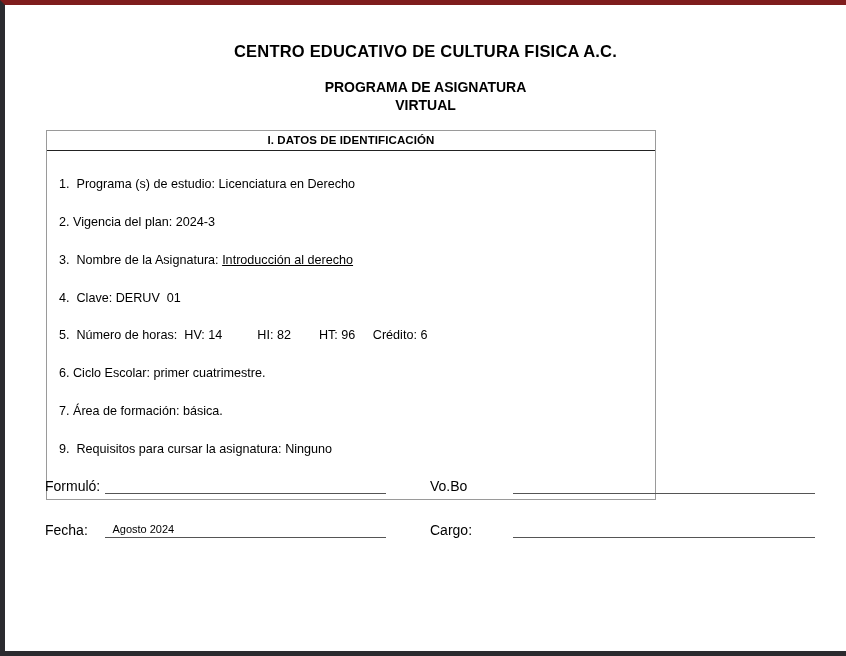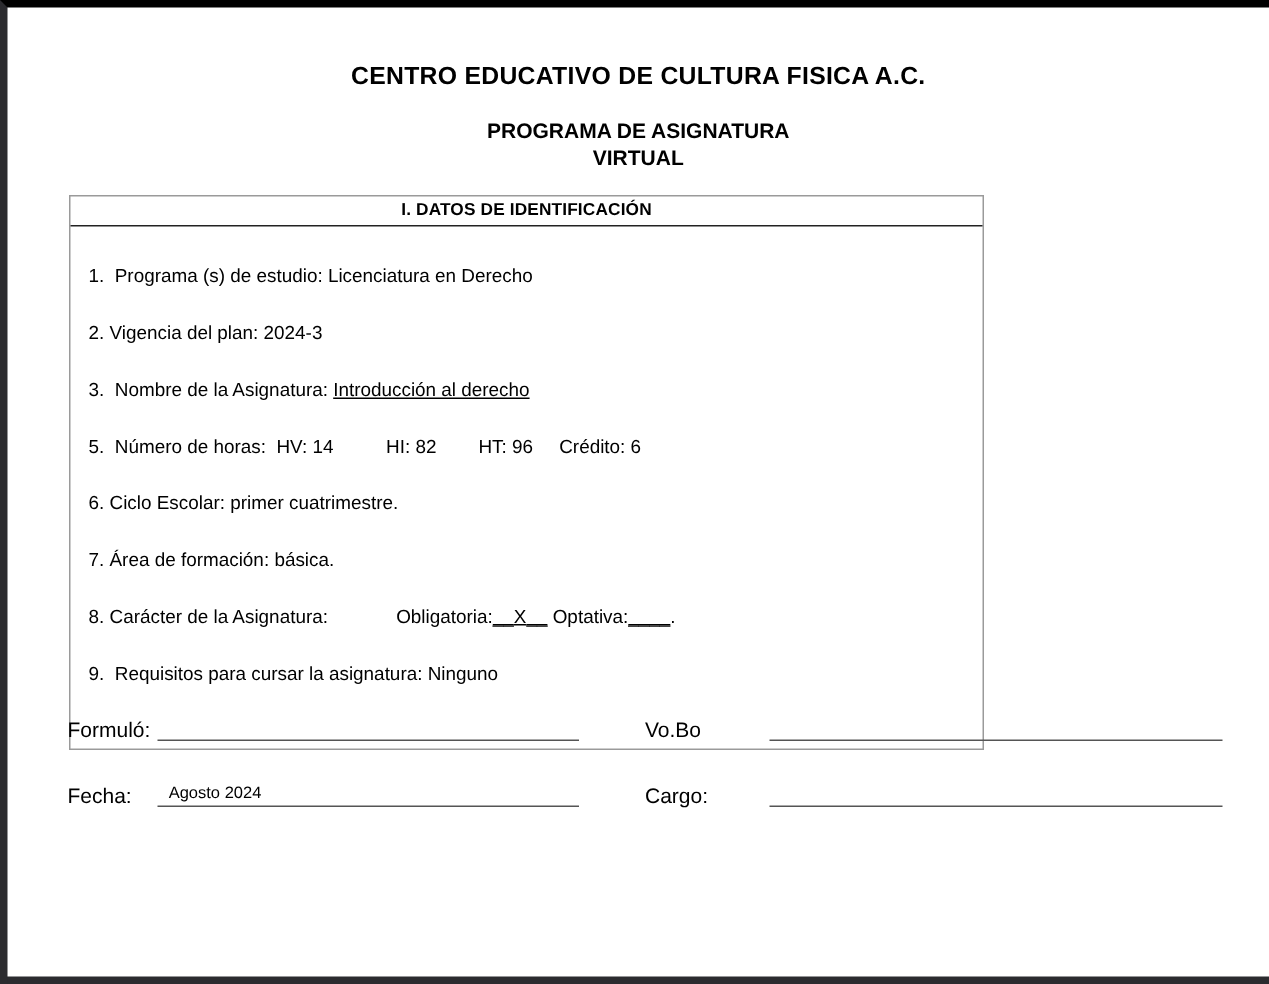--- a/index.html
+++ b/index.html
@@ -6,21 +6,21 @@
     margin: 0;
     padding: 0;
     background: #ffffff;
   }
   .page {
     position: relative;
     width: 846px;
     height: 656px;
     box-sizing: border-box;
     background: #ffffff;
-    border-top: 5px solid #000000;
+    border-top: 5px solid #7f1d1d;
     border-left: 5px solid #2b2b2f;
     border-bottom: 5px solid #2b2b2f;
     font-family: "Liberation Sans", sans-serif;
     color: #000000;
     overflow: hidden;
   }
 
   
   .doc-title {
     text-align: center;
@@ -125,28 +125,28 @@
   <div class="id-table">
     <div class="id-table-head">I. DATOS DE IDENTIFICACIÓN</div>
     <div class="id-table-body">
 
       <div class="id-row"><span>1.</span><span>  Programa (s) de estudio: </span><span class="b">Licenciatura en Derecho</span></div>
 
       <div class="id-row"><span>2.</span><span> Vigencia del plan: </span><span class="b">2024-3</span></div>
 
       <div class="id-row"><span>3.</span><span>  Nombre de la Asignatura: </span><span class="bu">Introducción al derecho</span></div>
 
+      <div class="id-row"><span>4.</span><span>  Clave: </span><span class="b">DERUV  01</span></div>
 
       <div class="id-row"><span>5.</span><span>  Número de horas:  </span><span>HV: 14          HI: 82        HT: 96     Crédito: 6</span></div>
 
       <div class="id-row"><span>6.</span><span> Ciclo Escolar: </span><span class="b">primer cuatrimestre.</span></div>
 
       <div class="id-row"><span>7.</span><span> Área de formación: </span><span class="b">básica.</span></div>
 
-      <div class="id-row"><span>8.</span><span> Carácter de la Asignatura:             Obligatoria:</span><span class="u">__</span><span class="bu">X</span><span class="u">__</span><span> Optativa:</span><span class="u">____</span><span>.</span></div>
 
       <div class="id-row"><span>9.</span><span>  Requisitos para cursar la asignatura: </span><span class="b">Ninguno</span></div>
 
     </div>
   </div>
 
   <div class="sig-area">
 
     <div class="sig-row row1">
       <span class="sig-label left">Formuló:</span>

